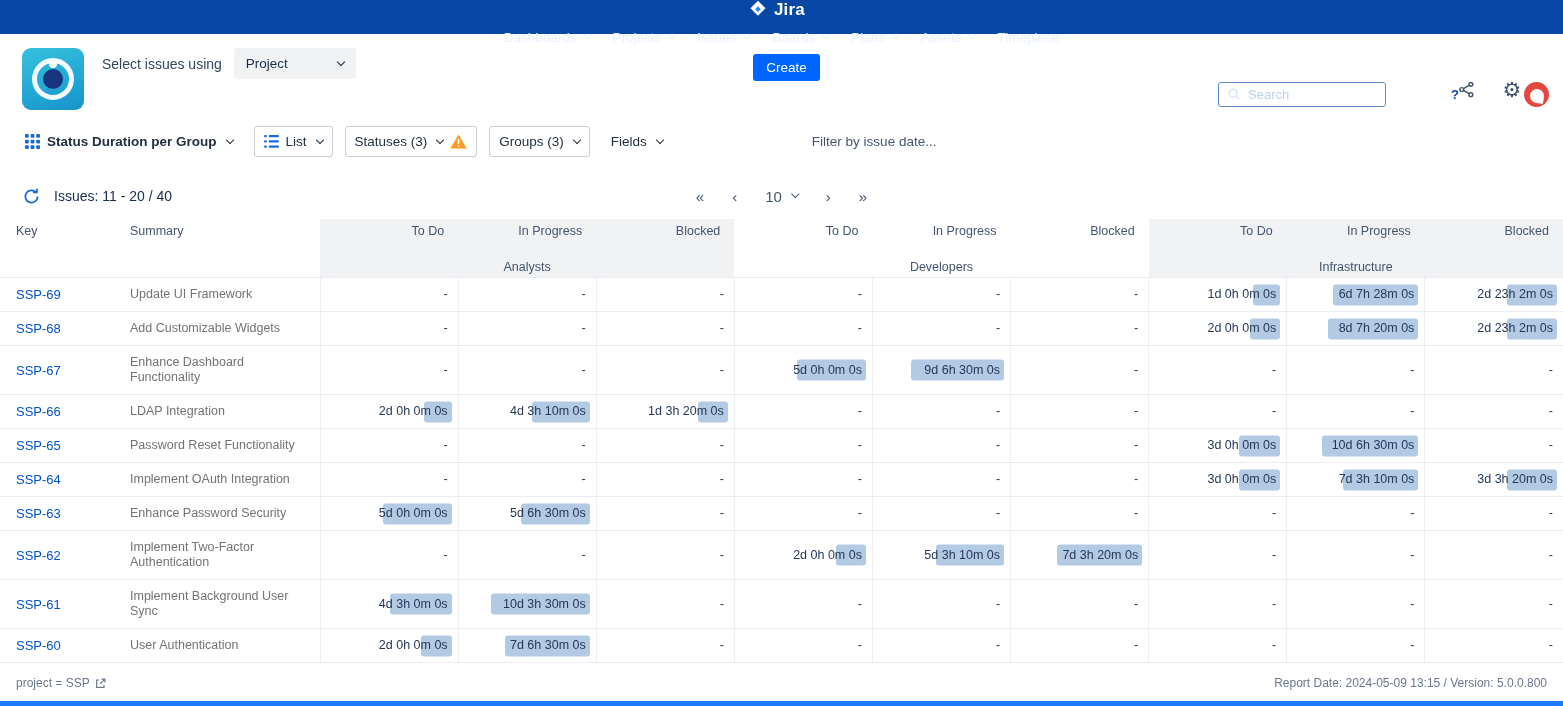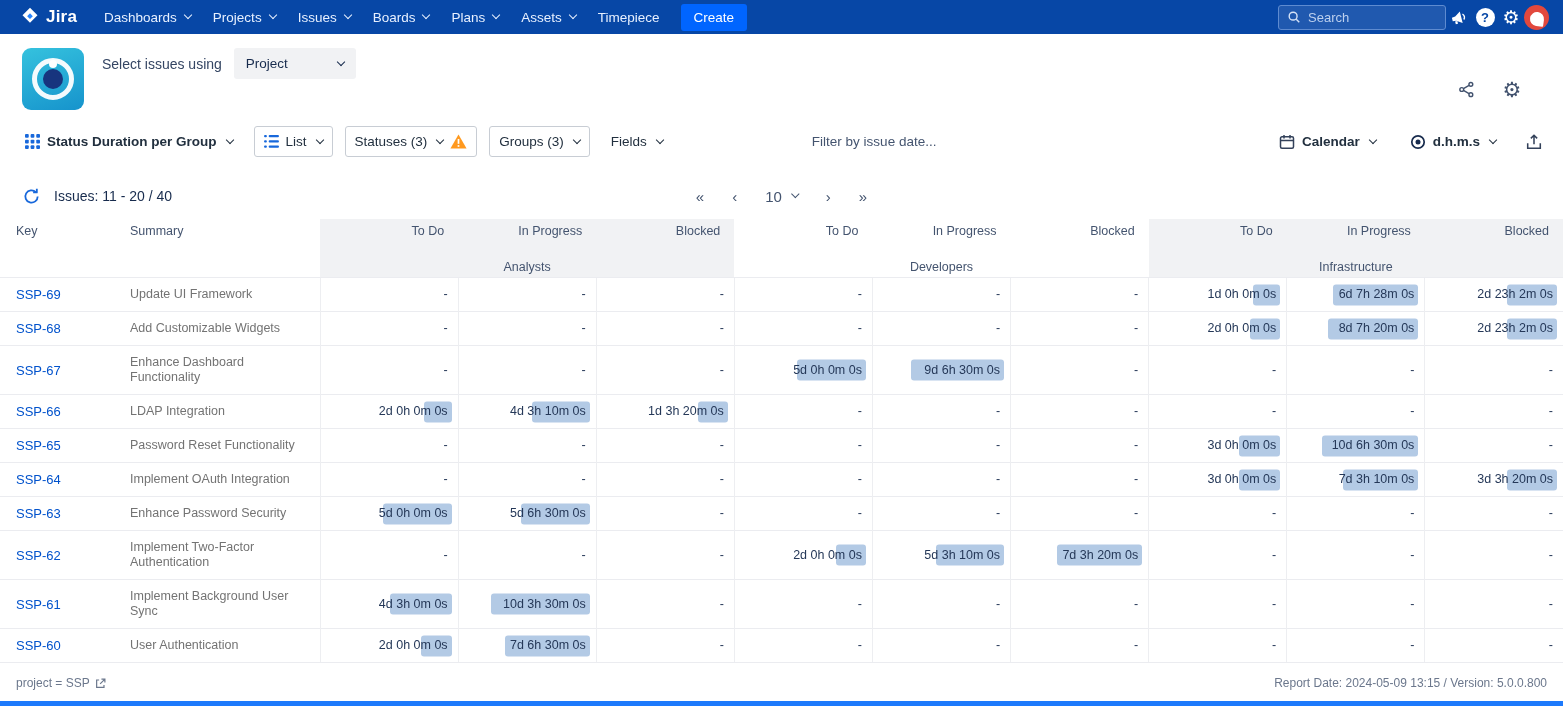--- a/index.html
+++ b/index.html
@@ -17,34 +17,34 @@
   .chev {
     display: inline-block; width: 6px; height: 6px;
     border-right: 1.6px solid currentColor; border-bottom: 1.6px solid currentColor;
     transform: rotate(45deg); margin-left: 3px; position: relative; top: -2px;
     flex: none;
   }
 
   
   .topnav {
     height: 34px; background: #0747A6; display: flex; align-items: center;
-    padding: 0 14px; color: #fff;
+    padding: 0 14px; color: #fff; flex-direction: column;
   }
   .logo { display: flex; align-items: center; gap: 6px; margin: 0 16px 0 6px; cursor: pointer; }
   .logo-text { font-size: 17px; font-weight: 700; letter-spacing: .2px; }
   .nav-items { display: flex; align-items: center; height: 34px; }
   .nav-item {
     display: flex; align-items: center; gap: 5px; color: #E7F0FF; font-size: 13.5px;
     padding: 0 11px; height: 34px; text-decoration: none; white-space: nowrap;
   }
   .create-btn {
     background: #0065FF; color: #fff; border-radius: 3px; font-size: 13.5px;
     padding: 6px 13px; margin-left: 10px; font-weight: 400;
   }
-  .nav-right { margin-left: auto; display: flex; align-items: center; gap: 0; }
+  .nav-right { margin-left: auto; display: flex; align-items: center; gap: 15px; }
   .search-box {
     display: flex; align-items: center; gap: 7px; border: 1px solid #5E8BD0;
     background: rgba(255,255,255,0.10); border-radius: 3px; height: 25px;
     padding: 0 8px; width: 168px;
   }
   .search-box input {
     background: transparent; border: none; outline: none; color: #fff;
     font-size: 13px; width: 100%; font-family: inherit;
   }
   .search-box input::placeholder { color: #BCD0EE; }
@@ -279,44 +279,20 @@
   </button>
   <button class="tb-btn bordered">
     <span>Groups (3)</span>
     <i class="chev"></i>
   </button>
   <button class="tb-btn">
     <span>Fields</span>
     <i class="chev"></i>
   </button>
   <input class="date-filter" placeholder="Filter by issue date..." style="">
-  <div class="tb-right">
-    <button class="tb-btn">
-      <svg width="16" height="16" viewBox="0 0 16 16" fill="none" stroke="#33415A" stroke-width="1.5">
-        <rect x="1.5" y="2.8" width="13" height="11.5" rx="1.5"></rect>
-          <path d="M1.5 6.4h13M5 1v3.4M11 1v3.4"></path>
-      </svg>
-      <span class="semi">Calendar</span>
-      <i class="chev"></i>
-    </button>
-    <button class="tb-btn">
-      <svg width="16" height="16" viewBox="0 0 16 16">
-        <circle cx="8" cy="8" r="6.2" fill="none" stroke="#172B4D" stroke-width="1.7"></circle>
-        <circle cx="8" cy="8" r="2.5" fill="#172B4D"></circle>
-      </svg>
-      <span class="semi">d.h.m.s</span>
-      <i class="chev"></i>
-    </button>
-    <button class="nav-icon-btn">
-      <svg width="18" height="18" viewBox="0 0 20 20" fill="none" stroke="#33415A" stroke-width="1.7">
-        <path d="M10 12.5V3M6.5 6 10 2.5 13.5 6"></path>
-          <path d="M3 11.5V17h14v-5.5"></path>
-      </svg>
-    </button>
-  </div>
 </section>
 
 <section class="issues-row">
   <div class="issues-left">
     <button class="nav-icon-btn">
       <svg width="19" height="19" viewBox="0 0 20 20" fill="none" stroke="#1868DB" stroke-width="1.9">
         <path d="M16.5 10a6.5 6.5 0 1 1-1.9-4.6"></path>
         <path d="M15.6 1.8v3.9h-3.9" stroke-linejoin="round"></path>
       </svg>
     </button>

